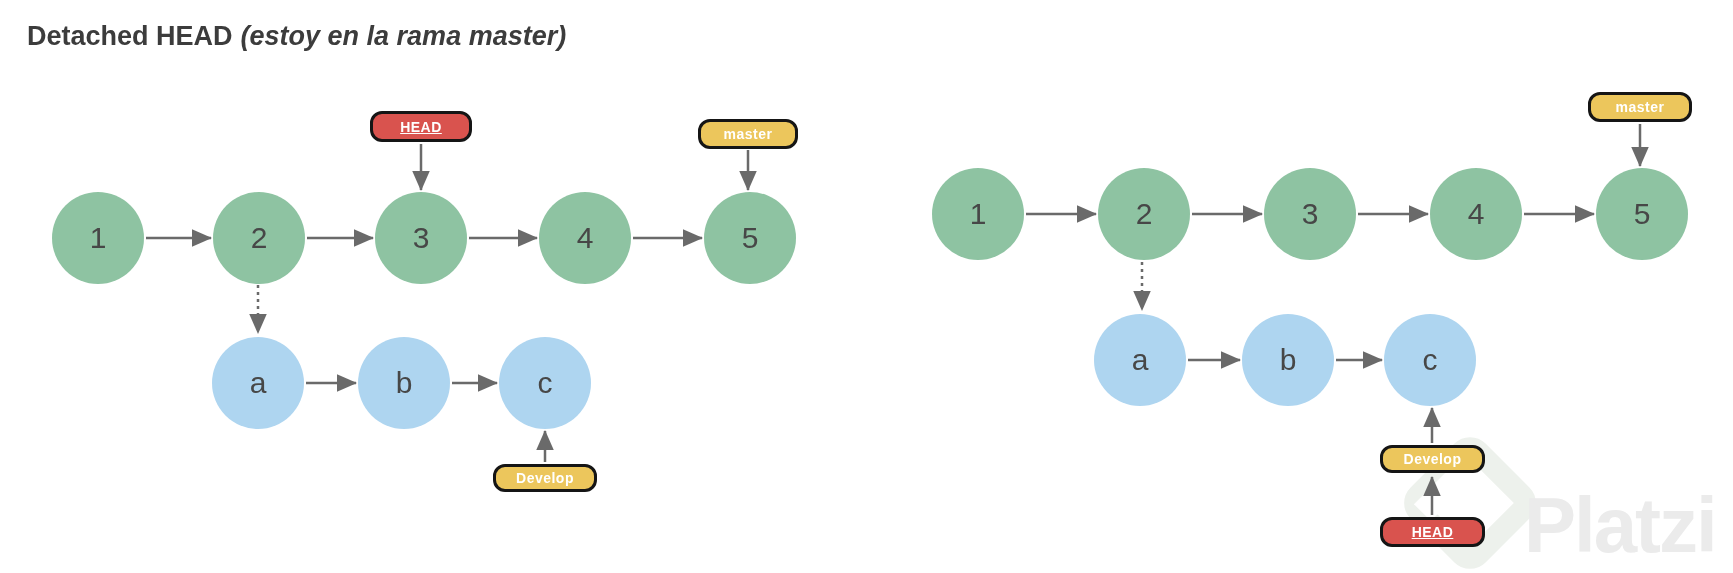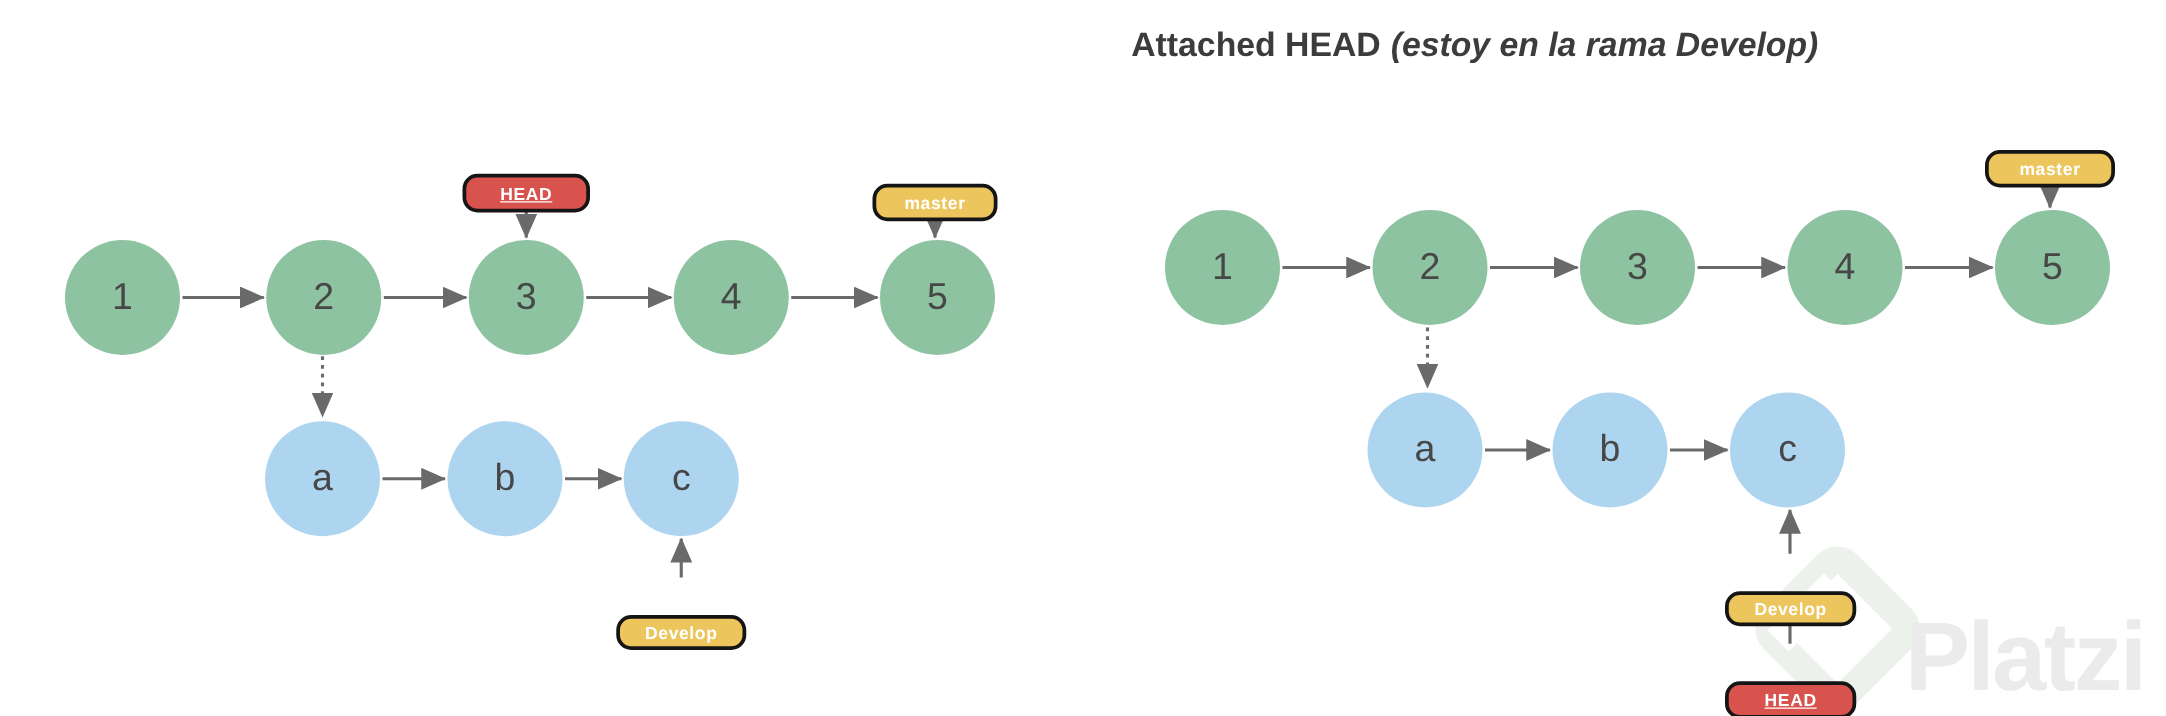--- a/index.html
+++ b/index.html
@@ -38,21 +38,20 @@
     position:absolute;
     box-sizing:border-box;
     border:3px solid #151515;
     border-radius:12px;
     display:flex;align-items:center;justify-content:center;
     color:#ffffff;
     font-size:14px;
     font-weight:bold;
     letter-spacing:0.5px;
     white-space:nowrap;
-    margin-top:28px;
   }
   .badge.red{background:#d9534e;text-decoration:underline;}
   .badge.yellow{background:#ecc65c;}
   #wires{position:absolute;left:0;top:0;}
   
   .wm-text{
     position:absolute;
     left:1524px;top:486px;
     font-size:78px;
     font-weight:bold;
@@ -111,22 +110,22 @@
       <line x1="1524" y1="214" x2="1594" y2="214" marker-end="url(#ah)"></line>
       <line x1="1640" y1="124" x2="1640" y2="166" marker-end="url(#ah)"></line>
       <line x1="1142" y1="262" x2="1142" y2="310" stroke-dasharray="3,4" marker-end="url(#ah)"></line>
       <line x1="1188" y1="360" x2="1240" y2="360" marker-end="url(#ah)"></line>
       <line x1="1336" y1="360" x2="1382" y2="360" marker-end="url(#ah)"></line>
       <line x1="1432" y1="443" x2="1432" y2="408" marker-end="url(#ah)"></line>
       <line x1="1432" y1="515" x2="1432" y2="477" marker-end="url(#ah)"></line>
     </g>
   </svg>
 
-  <div class="title" style="left:905px">
-    <span>Attached HEAD</span><span class="note">(estoy en la rama Develop)</span>
+  <div class="title" style="left:27px">
+    <span>Detached HEAD</span><span class="note">(estoy en la rama master)</span>
   </div>
 
   <div class="node green" style="left:52px;top:192px">1</div>
   <div class="node green" style="left:213px;top:192px">2</div>
   <div class="node green" style="left:375px;top:192px">3</div>
   <div class="node green" style="left:539px;top:192px">4</div>
   <div class="node green" style="left:704px;top:192px">5</div>
 
   <div class="node blue" style="left:212px;top:337px">a</div>
   <div class="node blue" style="left:358px;top:337px">b</div>

